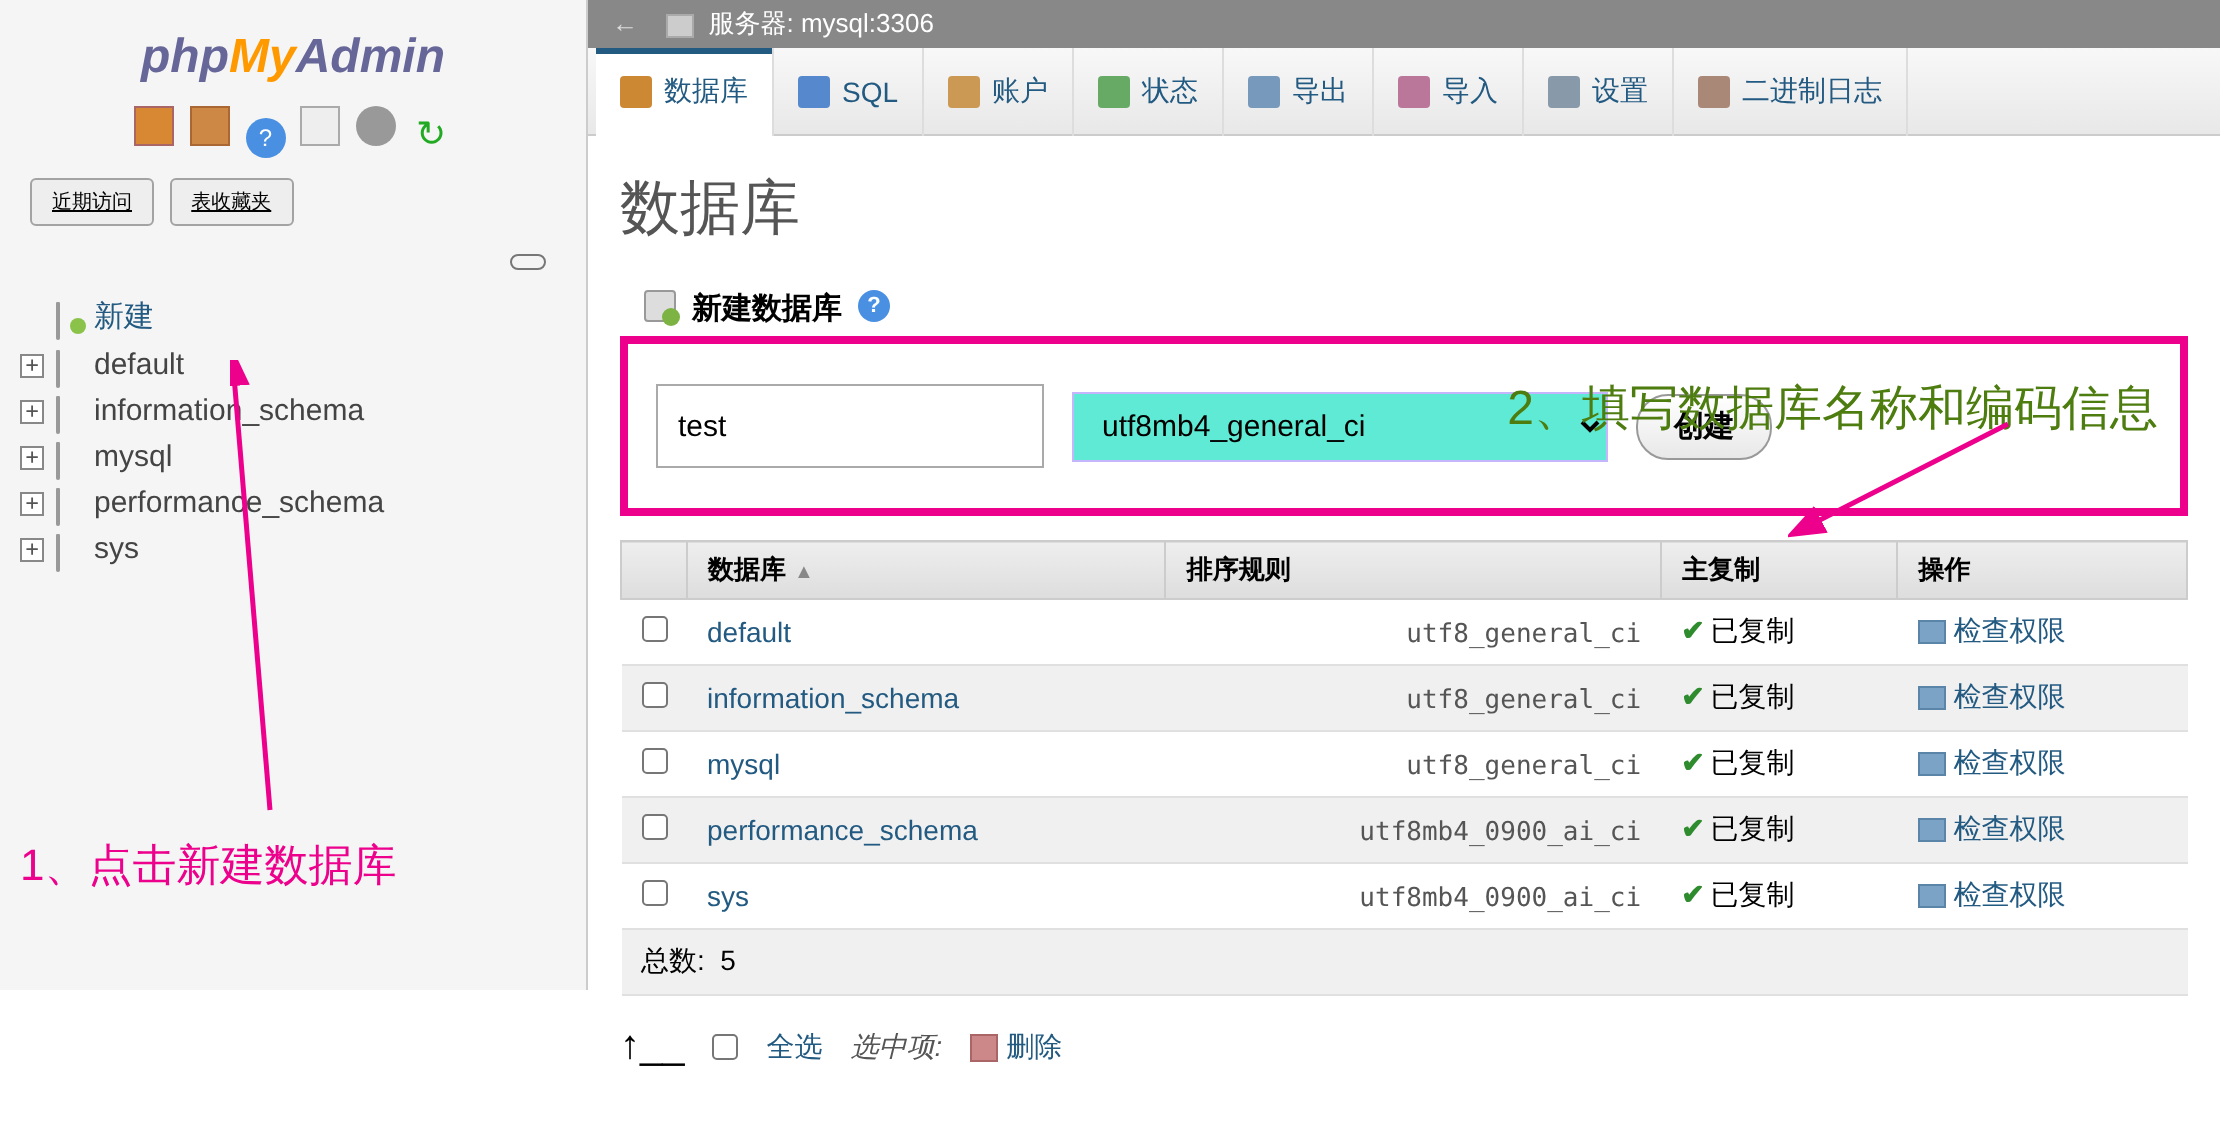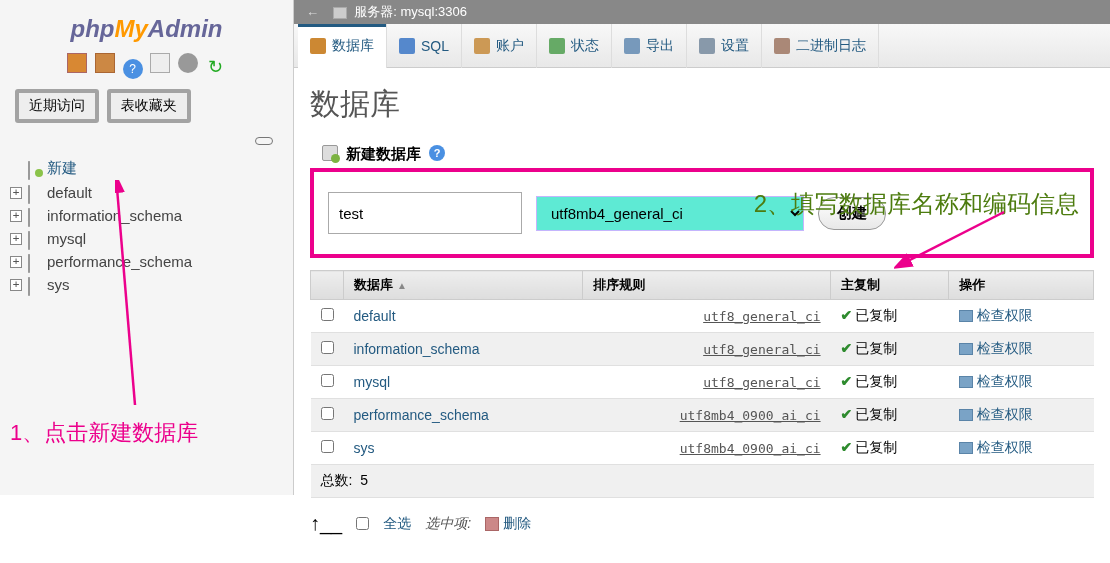--- a/index.html
+++ b/index.html
@@ -10,21 +10,21 @@
     .logo { text-align: center; margin: 5px 0 10px; }
     .logo-text { font-size: 24px; font-weight: bold; font-style: italic; }
     .logo-php { color: #666699; }
     .logo-my { color: #ff9900; }
     .logo-admin { color: #666699; }
     
     .toolbar-icons { text-align: center; margin-bottom: 10px; }
     .toolbar-icons span { display: inline-block; width: 20px; height: 20px; margin: 0 2px; }
     
     .tab-buttons { margin: 0 15px 10px; }
-    .tab-btn { display: inline-block; border: 4px solid #a3a3a3; background: #eee; padding: 4px 10px; border-radius: 3px; font-size: 14px; margin-right: 4px; cursor: pointer; }
+    .tab-btn { display: inline-block; border: 1px solid #a3a3a3; background: #eee; padding: 4px 10px; border-radius: 3px; font-size: 10px; margin-right: 4px; cursor: pointer; text-decoration: underline; }
     
     .link-icon-row { text-align: right; margin: 0 20px 8px; }
     .link-icon { display: inline-block; width: 18px; height: 8px; border: 1.5px solid #777; border-radius: 6px; position: relative; }
     
     .tree { margin: 0 5px; }
     .tree-item { display: flex; align-items: center; padding: 3px 5px; font-size: 15px; }
     .tree-plus { width: 12px; height: 12px; border: 1px solid #888; background: #fff; text-align: center; line-height: 10px; font-size: 11px; color: #555; margin-right: 6px; font-family: monospace; }
     .tree-blank { width: 18px; }
     .db-icon { width: 13px; height: 13px; margin-right: 6px; position: relative; }
     .db-cyl { width: 13px; height: 13px; background: #e0e0e0; border: 1px solid #999; border-radius: 2px 2px 3px 3px; }
@@ -66,21 +66,21 @@
     .arrow1 { position: absolute; left: 115px; top: 180px; width: 30px; height: 230px; z-index: 5; }
     .arrow2 { position: absolute; left: 600px; top: 136px; width: 120px; height: 70px; }
     
     
     .db-table { width: 100%; border-collapse: collapse; }
     .db-table th { background: linear-gradient(#eee,#ddd); border: 1px solid #ccc; padding: 5px 10px; text-align: left; font-size: 13px; font-weight: bold; }
     .db-table th .sort { font-size: 10px; color: #888; margin-left: 4px; }
     .db-table td { border-bottom: 1px solid #e0e0e0; padding: 7px 10px; font-size: 14px; }
     .db-table tr:nth-child(even) td { background: #f0f0f0; }
     .db-name-link { color: #235a81; }
-    .coll { font-family: monospace; font-size: 13px; color: #555; text-decoration: underline; }
+    .coll { font-family: monospace; font-size: 13px; color: #555; }
     .check-icon { color: #2e8b2e; font-weight: bold; margin-right: 3px; }
     .priv-icon { display: inline-block; width: 14px; height: 12px; background: #7aa3c6; border: 1px solid #5a84a8; margin-right: 4px; vertical-align: middle; }
     .action-link { color: #235a81; }
     .checkbox-cell { width: 28px; text-align: center; }
     .db-table tfoot td { font-weight: normal; background: #f0f0f0; }
     
     .select-all-row { display: flex; align-items: center; gap: 14px; margin-top: 14px; font-size: 14px; }
     .up-arrow { font-size: 20px; }
     .sa-link { color: #235a81; cursor: pointer; }
     .sa-label { font-style: italic; color: #555; }
@@ -175,20 +175,24 @@
       </div>
     <div class="menu-item">
         <span class="menu-icon i-status"></span>
         <span class="menu-label">状态</span>
       </div>
     <div class="menu-item">
         <span class="menu-icon i-exp"></span>
         <span class="menu-label">导出</span>
       </div>
     <div class="menu-item">
+        <span class="menu-icon i-imp"></span>
+        <span class="menu-label">导入</span>
+      </div>
+    <div class="menu-item">
         <span class="menu-icon i-set"></span>
         <span class="menu-label">设置</span>
       </div>
     <div class="menu-item">
         <span class="menu-icon i-bin"></span>
         <span class="menu-label">二进制日志</span>
       </div>
   </div>
 
   <div class="content">

